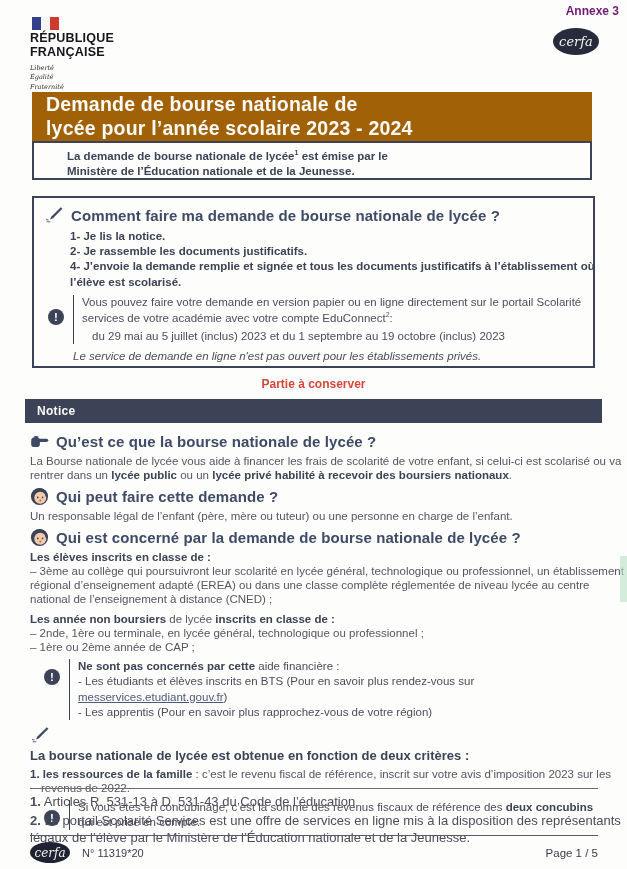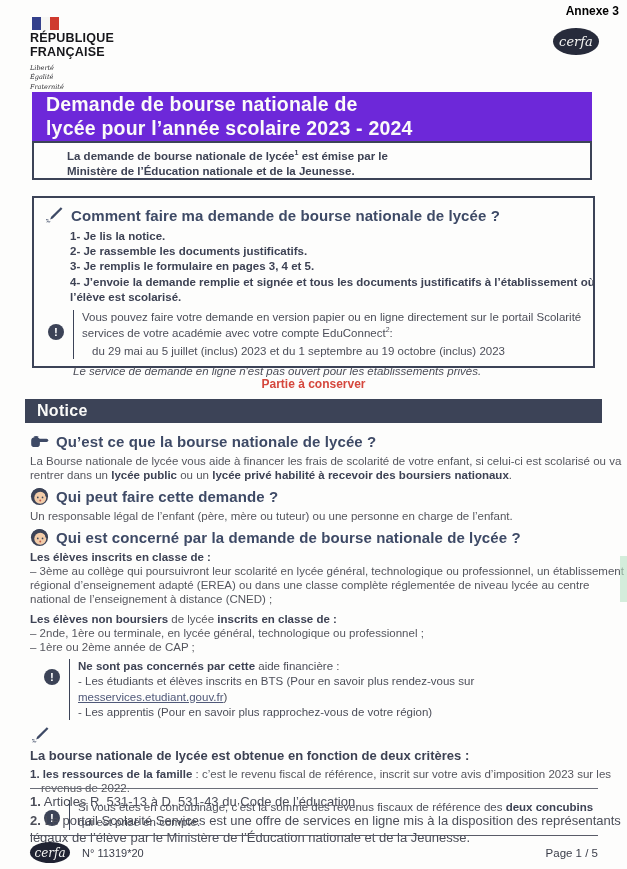--- a/index.html
+++ b/index.html
@@ -1,52 +1,52 @@
 <!DOCTYPE html>
 <html lang="fr"><head>
 <meta charset="utf-8">
 <style>
   html,body{margin:0;padding:0;background:#fff;}
   .page{position:relative;width:627px;height:869px;background:#fdfdfc;overflow:hidden;
         font-family:"Liberation Sans",sans-serif;color:#53545e;}
   
-  .annexe{position:absolute;top:4px;right:8px;font-size:12px;font-weight:bold;color:#000000;margin-left:20px;}
+  .annexe{position:absolute;top:4px;right:8px;font-size:12px;font-weight:bold;color:#701a75;margin-left:20px;}
   .marianne{position:absolute;top:17px;left:30px;}
   .flag{display:flex;width:27px;height:13px;margin-left:2px;margin-bottom:2px;}
   .flag .b{width:9px;background:#34408c;}
   .flag .w{width:9px;background:#f6f6f4;}
   .flag .r{width:9px;background:#cf3a2e;}
   .rep{font-size:12.5px;font-weight:bold;color:#16161a;line-height:1.1;letter-spacing:.2px;}
   .motto{margin-top:4px;font-family:"DejaVu Serif",serif;font-style:italic;font-size:6.5px;color:#2a2a2e;line-height:1.5;}
   .cerfa-oval{position:absolute;top:28px;right:28px;width:46px;height:27px;background:#272b3b;
       border-radius:50%;display:flex;align-items:center;justify-content:center;
       color:#f4f4f2;font-family:"DejaVu Serif",serif;font-style:italic;font-size:13px;}
   
-  .title-block{position:absolute;top:92px;left:32px;width:560px;height:49px;background:#6d28d9;
+  .title-block{position:absolute;top:92px;left:32px;width:560px;height:49px;background:#a16207;
       color:#fbfbf9;display:flex;flex-direction:column;justify-content:center;padding-left:14px;box-sizing:border-box;}
   .title-block div{font-size:19.5px;font-weight:bold;line-height:1.22;letter-spacing:.2px;}
   .subtitle-box{position:absolute;top:141px;left:32px;width:560px;height:39px;border:2px solid #3c4357;
       box-sizing:border-box;padding:5px 10px 0 33px;font-size:11.5px;font-weight:bold;color:#3d4254;line-height:1.3;}
   sup{font-size:7px;}
   
   .howto{position:absolute;top:196px;left:32px;width:563px;height:172px;border:2px solid #3c4357;
       box-sizing:border-box;padding:7px 10px 0 10px;}
   .sec-head{display:flex;align-items:center;gap:7px;}
   .sec-head .ttl{font-size:15px;font-weight:bold;color:#3e4a66;letter-spacing:.1px;}
   .steps{margin:4px 0 5px 26px;font-size:11.5px;font-weight:bold;color:#3d4254;line-height:1.32;width:530px;}
   .alert-row{display:flex;align-items:flex-start;margin-left:4px;}
   .alert-ico{flex:0 0 16px;width:16px;height:16px;border-radius:50%;background:#3c4357;color:#fff;
       font-size:11.5px;font-weight:bold;text-align:center;line-height:16px;margin:14px 9px 0 0;}
   .alert-body{border-left:1.5px solid #3c4357;padding-left:8px;font-size:11.5px;color:#4c4e59;line-height:1.32;width:512px;}
   .alert-dates{margin-top:3px;padding-left:10px;}
   .howto-note{margin:6px 0 0 29px;font-size:11.5px;color:#4c4e59;font-style:italic;}
   
   .keep{position:absolute;top:377px;left:0;width:627px;text-align:center;font-size:12px;font-weight:bold;color:#d5473d;}
   .notice-bar{position:absolute;top:399px;left:25px;width:577px;height:24px;background:#3c4357;
-      color:#fafaf8;font-size:16px;font-weight:bold;line-height:24px;padding-left:12px;box-sizing:border-box;letter-spacing:.3px;}
+      color:#fafaf8;font-size:12px;font-weight:bold;line-height:24px;padding-left:12px;box-sizing:border-box;letter-spacing:.3px;}
   
   .notice{position:absolute;top:427px;left:30px;width:599px;}
   .notice p{margin:0;font-size:11.5px;line-height:1.22;color:#55565e;}
   .notice .hd{margin:5px 0 3px 0;}
   b.navy{color:#3d4254;text-align:center;}
   .dash-item{margin:0;}
   .hang{padding-left:11px;text-indent:-11px;}
   .n-alert{display:flex;align-items:flex-start;margin:5px 0 4px 14px;}
   .n-alert .alert-ico{margin-top:10px;}
   .n-alert .alert-body{width:520px;}
@@ -108,21 +108,20 @@
     <div class="sec-head">
       <svg class="icon20" viewBox="0 0 24 24">
         <path d="M20.2 2.6l1.9 1.9L10.5 16.1l-3.1 1.2 1.2-3.1z" fill="#3e4a66"></path>
         <path d="M3.2 20.5c1.6-1.6 2.4.9 4.3-.7M2.4 17.6c1.2-.4 1.8.7 3 .4" stroke="#3e4a66" stroke-width="1.1" fill="none"></path>
       </svg>
       <span class="ttl">Comment faire ma demande de bourse nationale de lycée ?</span>
     </div>
     <div class="steps">
       <div>1- Je lis la notice.</div>
       <div>2- Je rassemble les documents justificatifs.</div>
-      <div>3- Je remplis le formulaire en pages 3, 4 et 5.</div>
       <div>4- J’envoie la demande remplie et signée et tous les documents justificatifs à l’établissement où l’élève est scolarisé.</div>
     </div>
     <div class="alert-row">
       <div class="alert-ico">!</div>
       <div class="alert-body">
         <div>
           <span>Vous pouvez faire votre demande en version papier ou en ligne directement sur le portail Scolarité services de votre académie avec votre compte EduConnect</span><sup>2</sup><span>:</span>
         </div>
         <div class="alert-dates">du 29 mai au 5 juillet (inclus) 2023 et du 1 septembre au 19 octobre (inclus) 2023</div>
       </div>
@@ -168,21 +167,21 @@
         <path d="M1 10a9 9 0 0 1 18 0h-2.7a6.3 6.3 0 0 0-12.6 0z" fill="#3c4357"></path>
         <circle cx="8.2" cy="11" r="0.9" fill="#3c4357"></circle>
         <circle cx="13.2" cy="11" r="0.9" fill="#3c4357"></circle>
         <circle cx="10.8" cy="14.2" r="1" fill="#c2574b"></circle>
       </svg>
       <span class="ttl">Qui est concerné par la demande de bourse nationale de lycée ?</span>
     </div>
     <p><b class="navy">Les élèves inscrits en classe de :</b></p>
     <p class="dash-item">–  3ème au collège qui poursuivront leur scolarité en lycée général, technologique ou professionnel, un établissement régional d’enseignement adapté (EREA) ou dans une classe complète réglementée de niveau lycée au centre national de l’enseignement à distance (CNED) ;</p>
     <p style="margin-top:6px;">
-      <b class="navy">Les élèves non boursiers</b><span> de lycée </span><b class="navy">inscrits en classe de :</b>
+      <b class="navy">Les année non boursiers</b><span> de lycée </span><b class="navy">inscrits en classe de :</b>
     </p>
     <p class="dash-item">–  2nde, 1ère ou terminale, en lycée général, technologique ou professionnel ;</p>
     <p class="dash-item">–  1ère ou 2ème année de CAP ;</p>
 
     <div class="n-alert">
       <div class="alert-ico">!</div>
       <div class="alert-body">
         <div><b class="navy">Ne sont pas concernés par cette</b><span> aide financière :</span></div>
         <div>
           <span>- Les étudiants et élèves inscrits en BTS (Pour en savoir plus rendez-vous sur </span><a class="doclink" href="#">messervices.etudiant.gouv.fr</a><span>)</span>

